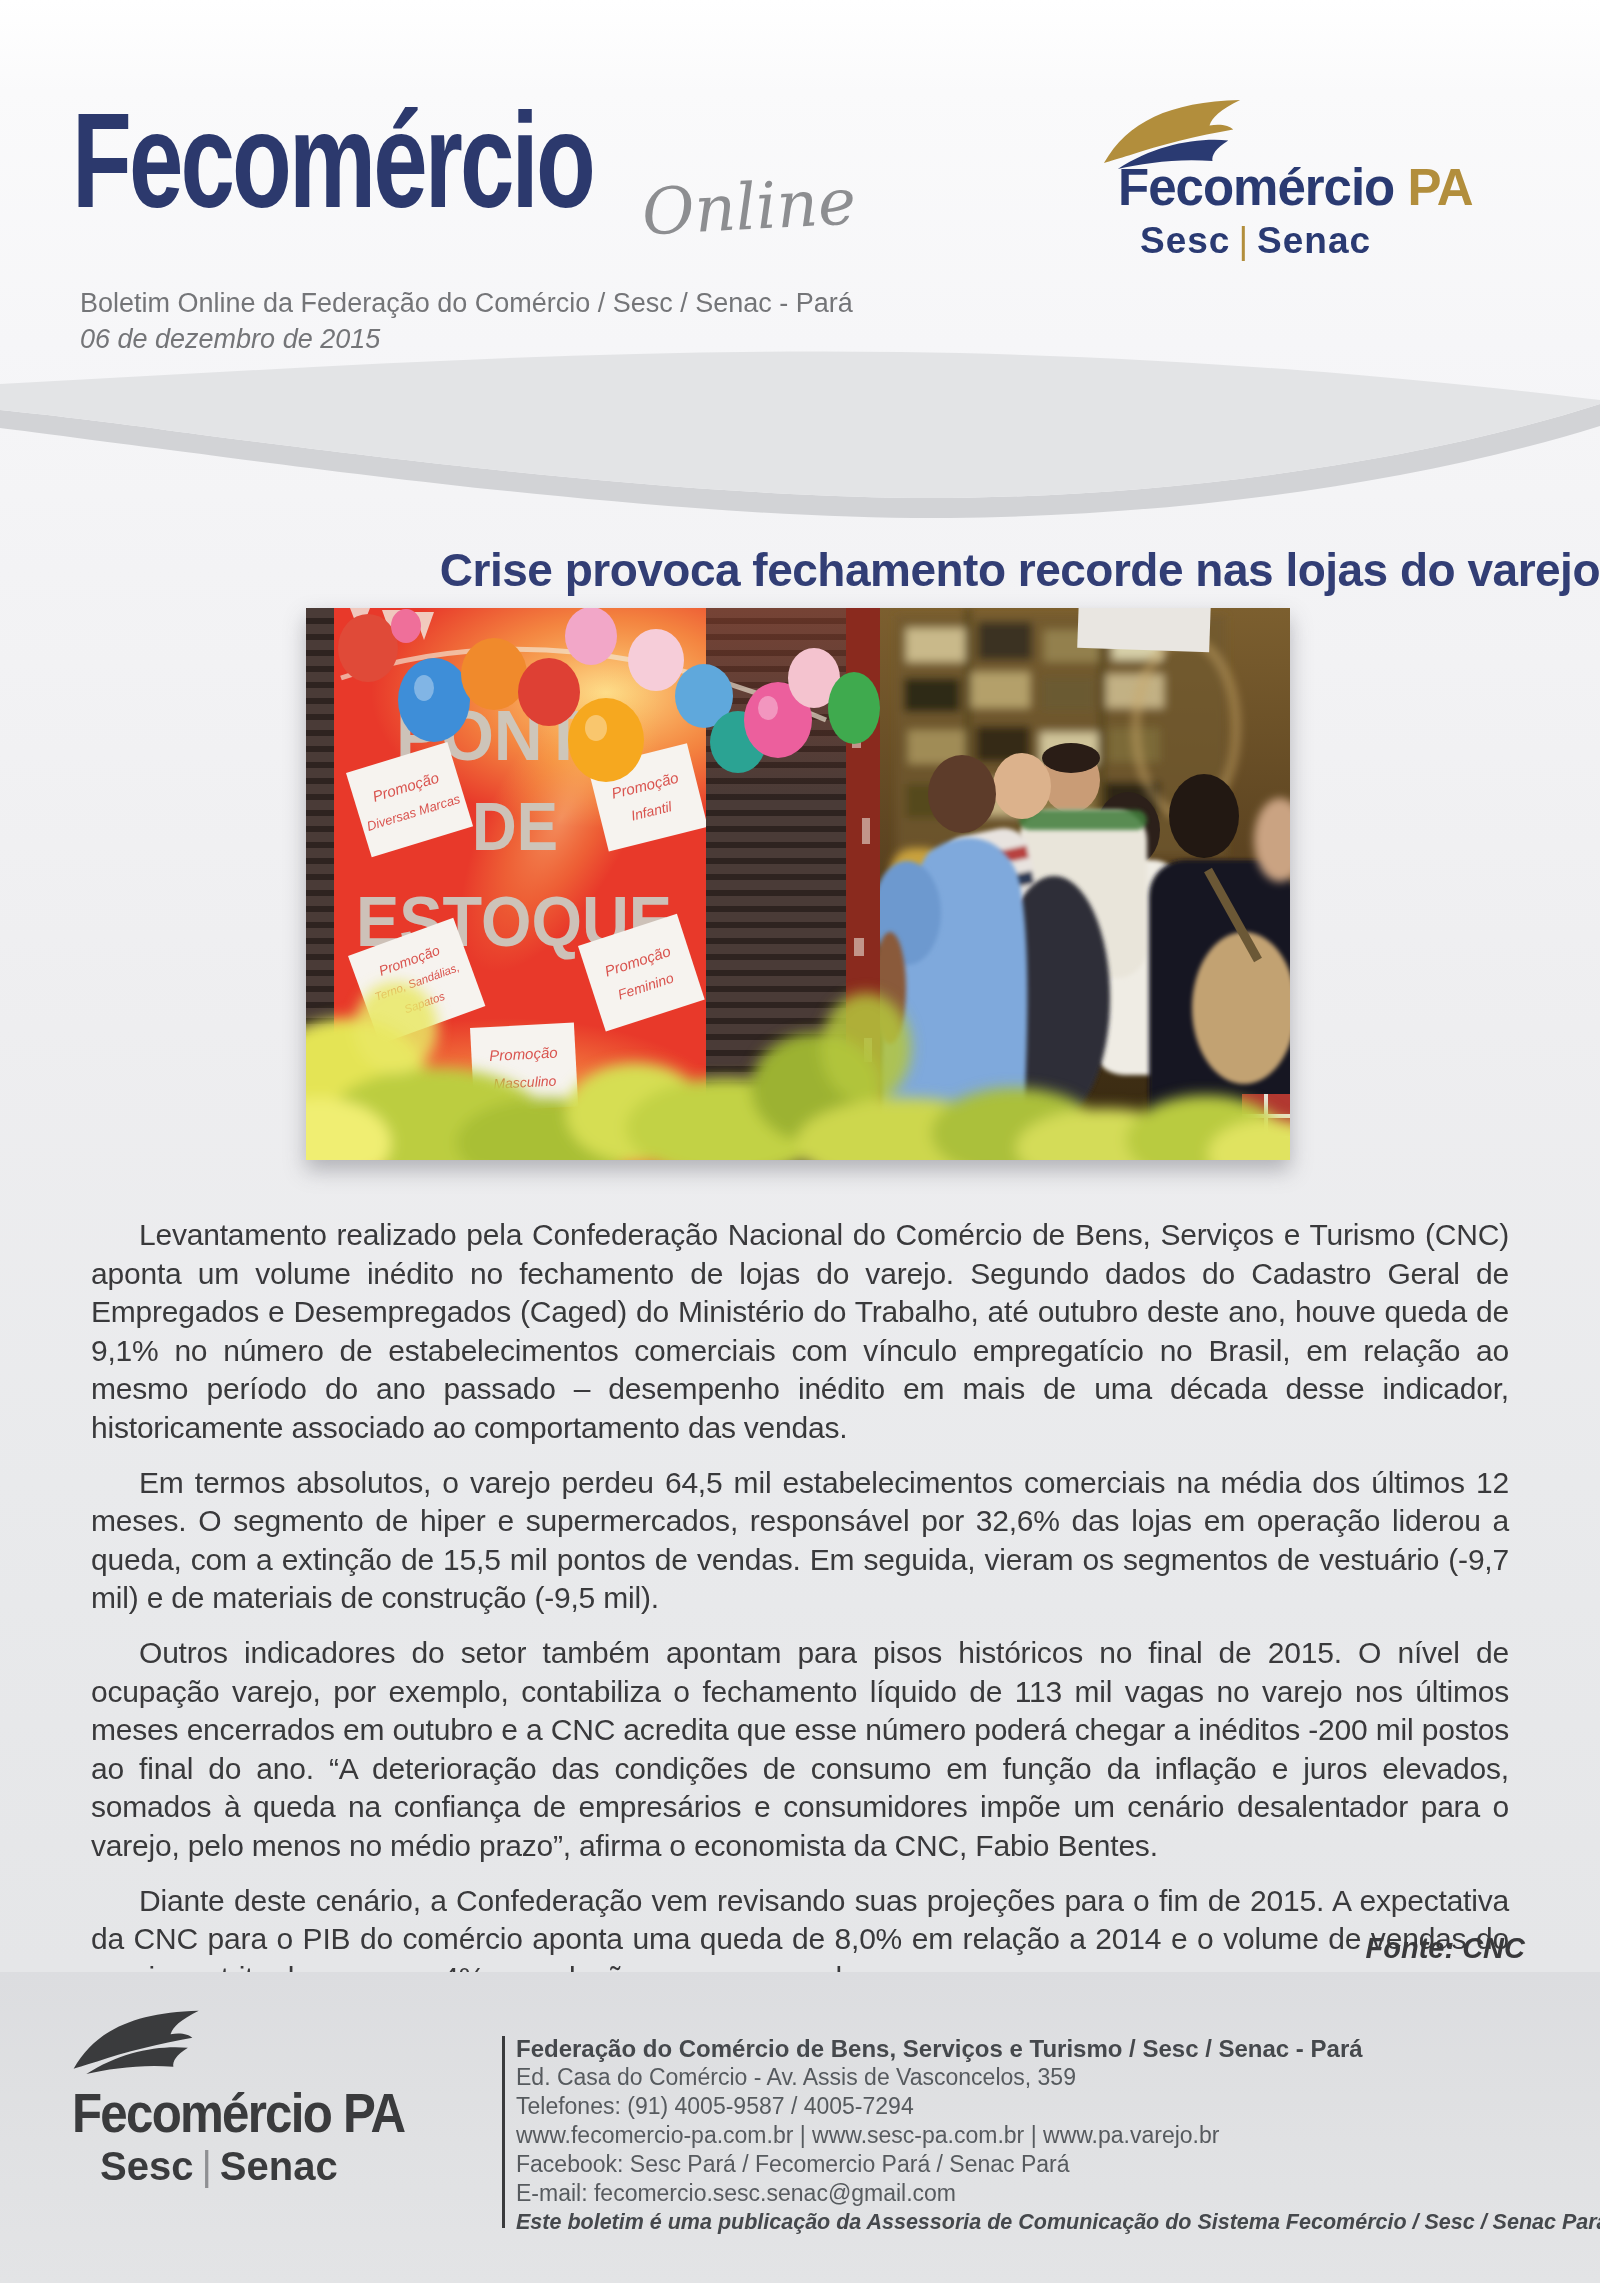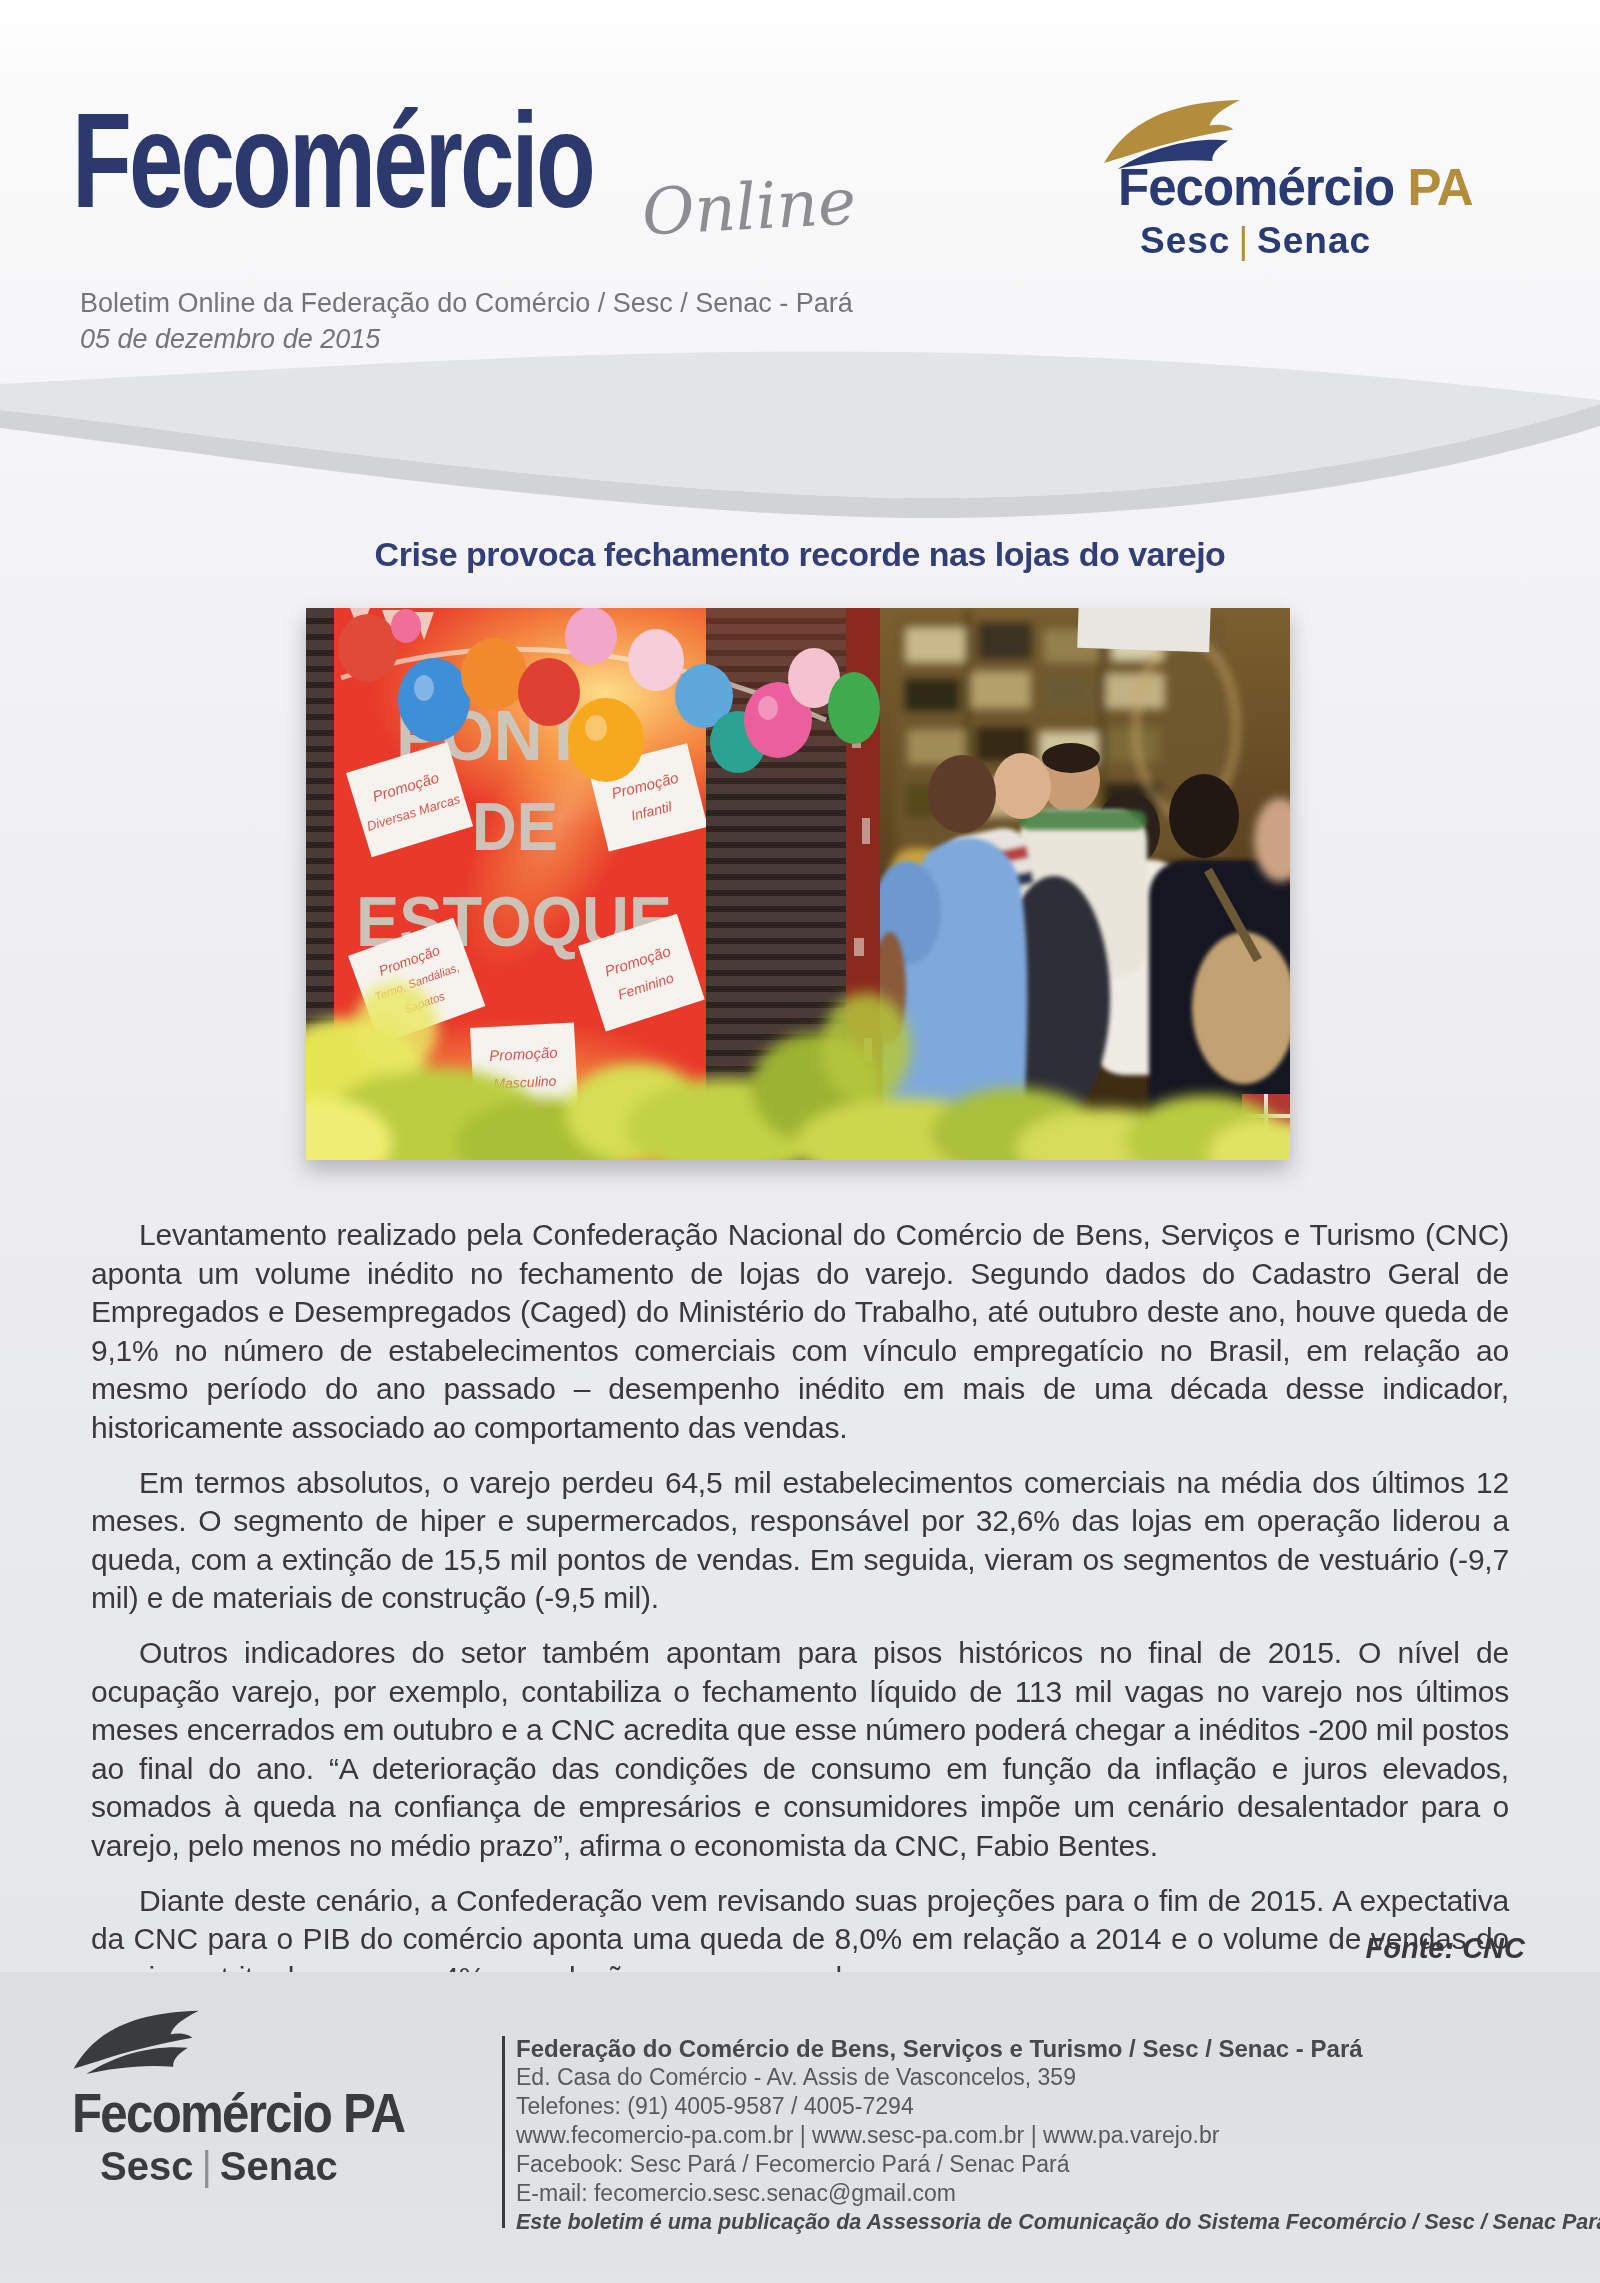--- a/index.html
+++ b/index.html
@@ -21,22 +21,22 @@
   .date{position:absolute;left:80px;top:324px;font-size:27px;font-style:italic;color:#747578;white-space:nowrap;}
   .logo-swoosh{position:absolute;left:1100px;top:96px;width:148px;height:74px;}
   .logo-word{position:absolute;left:1118px;top:158px;font-size:51px;font-weight:bold;letter-spacing:-1px;white-space:nowrap;}
   .logo-word .brand{color:#2a3a72;}
   .logo-word .region{color:#b28e3c;}
   .logo-sub{position:absolute;left:1140px;top:220px;font-size:37px;font-weight:bold;color:#2a3a72;letter-spacing:1px;white-space:nowrap;}
   .logo-sub .pipe{color:#b28e3c;font-weight:normal;padding:0 8px;}
   .wave{position:absolute;left:0;top:348px;width:1600px;height:172px;}
   
   .article-title{
-    position:absolute;left:0;top:512px;width:1600px;text-align:center;
-    font-size:34px;font-weight:bold;color:#323e75;letter-spacing:-.5px;
+    position:absolute;left:0;top:512px;width:1600px;text-align:right;
+    font-size:46px;font-weight:bold;color:#323e75;letter-spacing:-.5px;
   }
   .photo{
     position:absolute;left:306px;top:608px;width:984px;height:552px;
     box-shadow:0 10px 20px rgba(70,70,80,.35);
   }
   .photo svg{display:block;width:100%;height:100%;}
   .article-body{
     position:absolute;left:75px;top:1200px;width:1450px;color:#39393b;
     font-size:30px;line-height:38.6px;text-align:justify;letter-spacing:-.2px;
   }
@@ -64,21 +64,21 @@
   .f-line.bolditalic{font-weight:bold;font-style:italic;font-size:21.5px;color:#45484c;}
 </style>
 </head>
 <body>
 
 <div class="page">
 
   <div class="wordmark">Fecomércio</div>
   <div class="wordmark-script">Online</div>
   <div class="subtitle">Boletim Online da Federação do Comércio / Sesc / Senac - Pará</div>
-  <div class="date">05 de dezembro de 2015</div>
+  <div class="date">06 de dezembro de 2015</div>
 
   <svg class="logo-swoosh" viewBox="0 0 150 75">
     <path d="M4,68 C28,26 70,6 142,4 C122,14 113,22 111,30 C122,28 131,30 135,34 C100,40 60,50 30,60 C20,63 10,66 4,68 Z" fill="#b28e3c"></path>
     <path d="M18,74 C55,50 96,42 130,45 C117,53 113,60 114,66 C80,63 44,68 18,74 Z" fill="#2a3a72"></path>
   </svg>
   <div class="logo-word">
     <span class="brand">Fecomércio</span>
     <span> </span>
     <span class="region">PA</span>
   </div>

